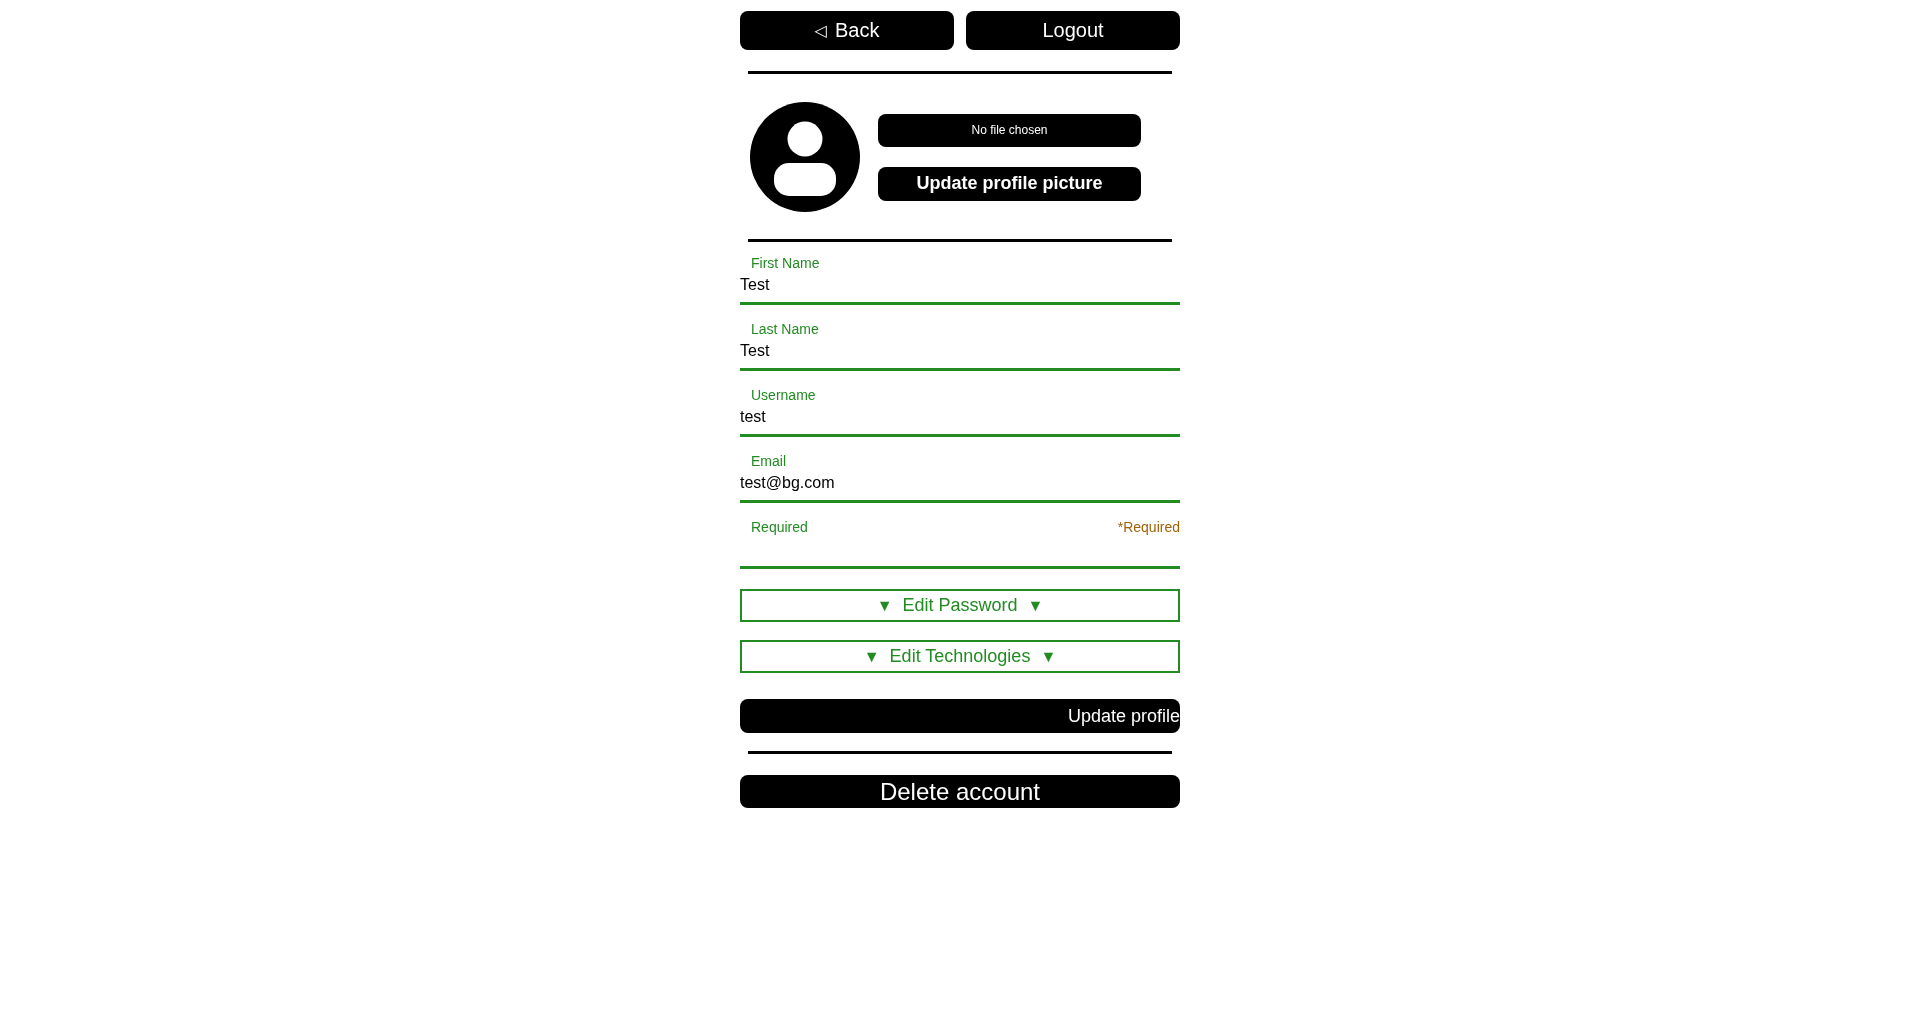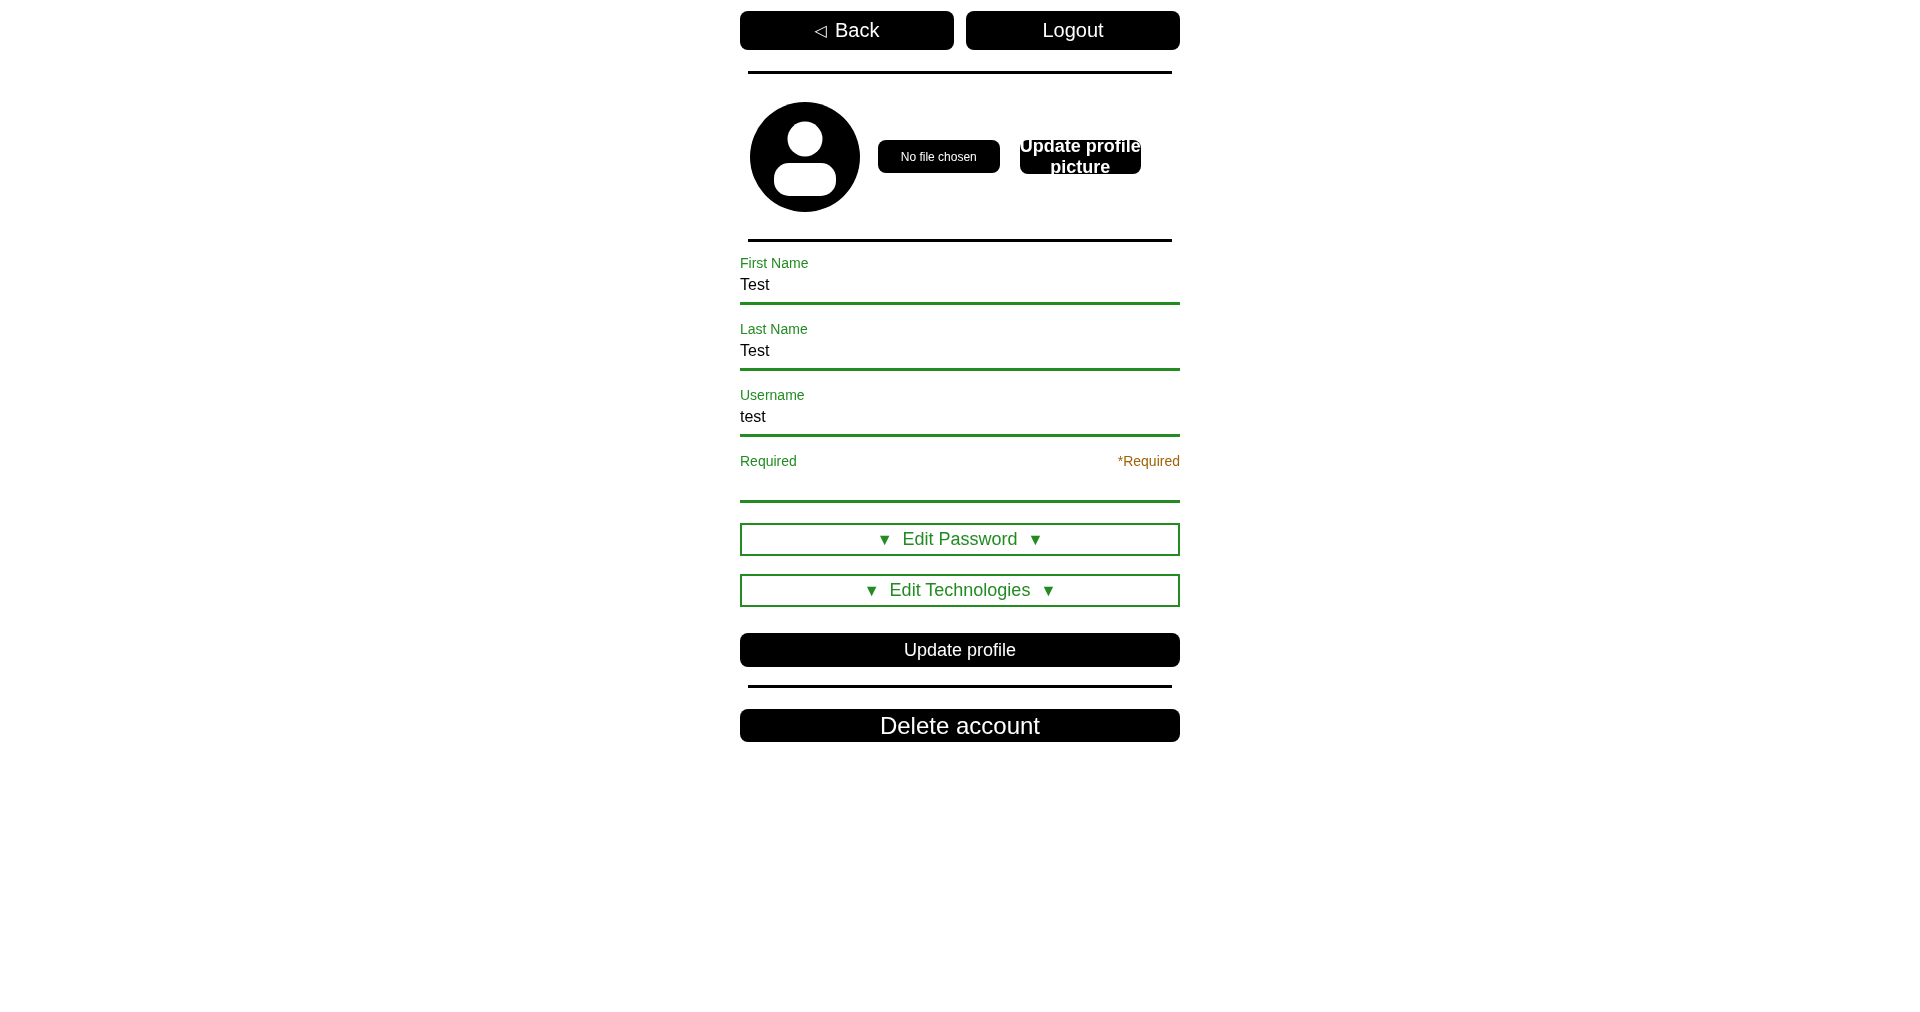--- a/index.html
+++ b/index.html
@@ -50,40 +50,41 @@
   .avatar-row {
     margin-top: 28px;
     display: flex;
     align-items: center;
     padding-left: 10px;
   }
   .avatar { width: 110px; height: 110px; flex: none; }
   .avatar svg { width: 110px; height: 110px; display: block; }
   .pic-buttons {
     display: flex;
-    flex-direction: row;
+    flex-direction: column;
     justify-content: center;
     gap: 20px;
     margin-left: 18px;
     width: 263px;
   }
   .file-btn { height: 33px; font-size: 12px; width: 100%; }
   .update-pic-btn { height: 34px; font-size: 18px; width: 100%; font-weight: bold; }
 
   
   .field {
     margin-top: 16px;
     border-bottom: 3px solid #228B22;
     padding-bottom: 6px;
   }
   .field.first { margin-top: 13px; }
   .field-label-row {
     display: flex;
     justify-content: space-between;
     align-items: baseline;
+    margin-left: 11px;
   }
   .field-label {
     color: #228B22;
     font-size: 14px;
     line-height: 16px;
   }
   .required-note {
     color: #a16207;
     font-size: 14px;
     line-height: 16px;
@@ -116,21 +117,21 @@
     justify-content: center;
     gap: 10px;
     cursor: pointer;
     font-family: "Liberation Sans", sans-serif;
   }
   .edit-languages { margin-top: 20px; }
   .edit-technologies { margin-top: 18px; }
   .chev { font-size: 16px; line-height: 1; }
 
   
-  .update-profile-btn { margin-top: 26px; width: 100%; height: 34px; font-size: 18px; }
+  .update-profile-btn { margin-top: 26px; width: 100%; height: 34px; font-size: 18px; justify-content: flex-end; }
   .delete-account-btn { margin-top: 21px; width: 100%; height: 33px; font-size: 24px; }
 </style>
 </head>
 <body>
 
 <div class="container">
 
   <div class="top-buttons">
     <button class="btn-black">
       <span class="chev">◁</span>
@@ -177,20 +178,26 @@
     <input class="field-input" type="text" value="Test" style="">
   </div>
 
   <div class="field">
     <div class="field-label-row">
       <span class="field-label">Username</span>
     </div>
     <input class="field-input" type="text" value="test" style="">
   </div>
 
+  <div class="field">
+    <div class="field-label-row">
+      <span class="field-label">Email</span>
+    </div>
+    <input class="field-input" type="text" value="test@bg.com" style="">
+  </div>
 
   <div class="field">
     <div class="field-label-row">
       <span class="field-label">Required</span>
       <span class="required-note">*Required</span>
     </div>
     <input class="field-input" type="password" value="" style="">
   </div>
 
   <button class="btn-outline edit-languages">

